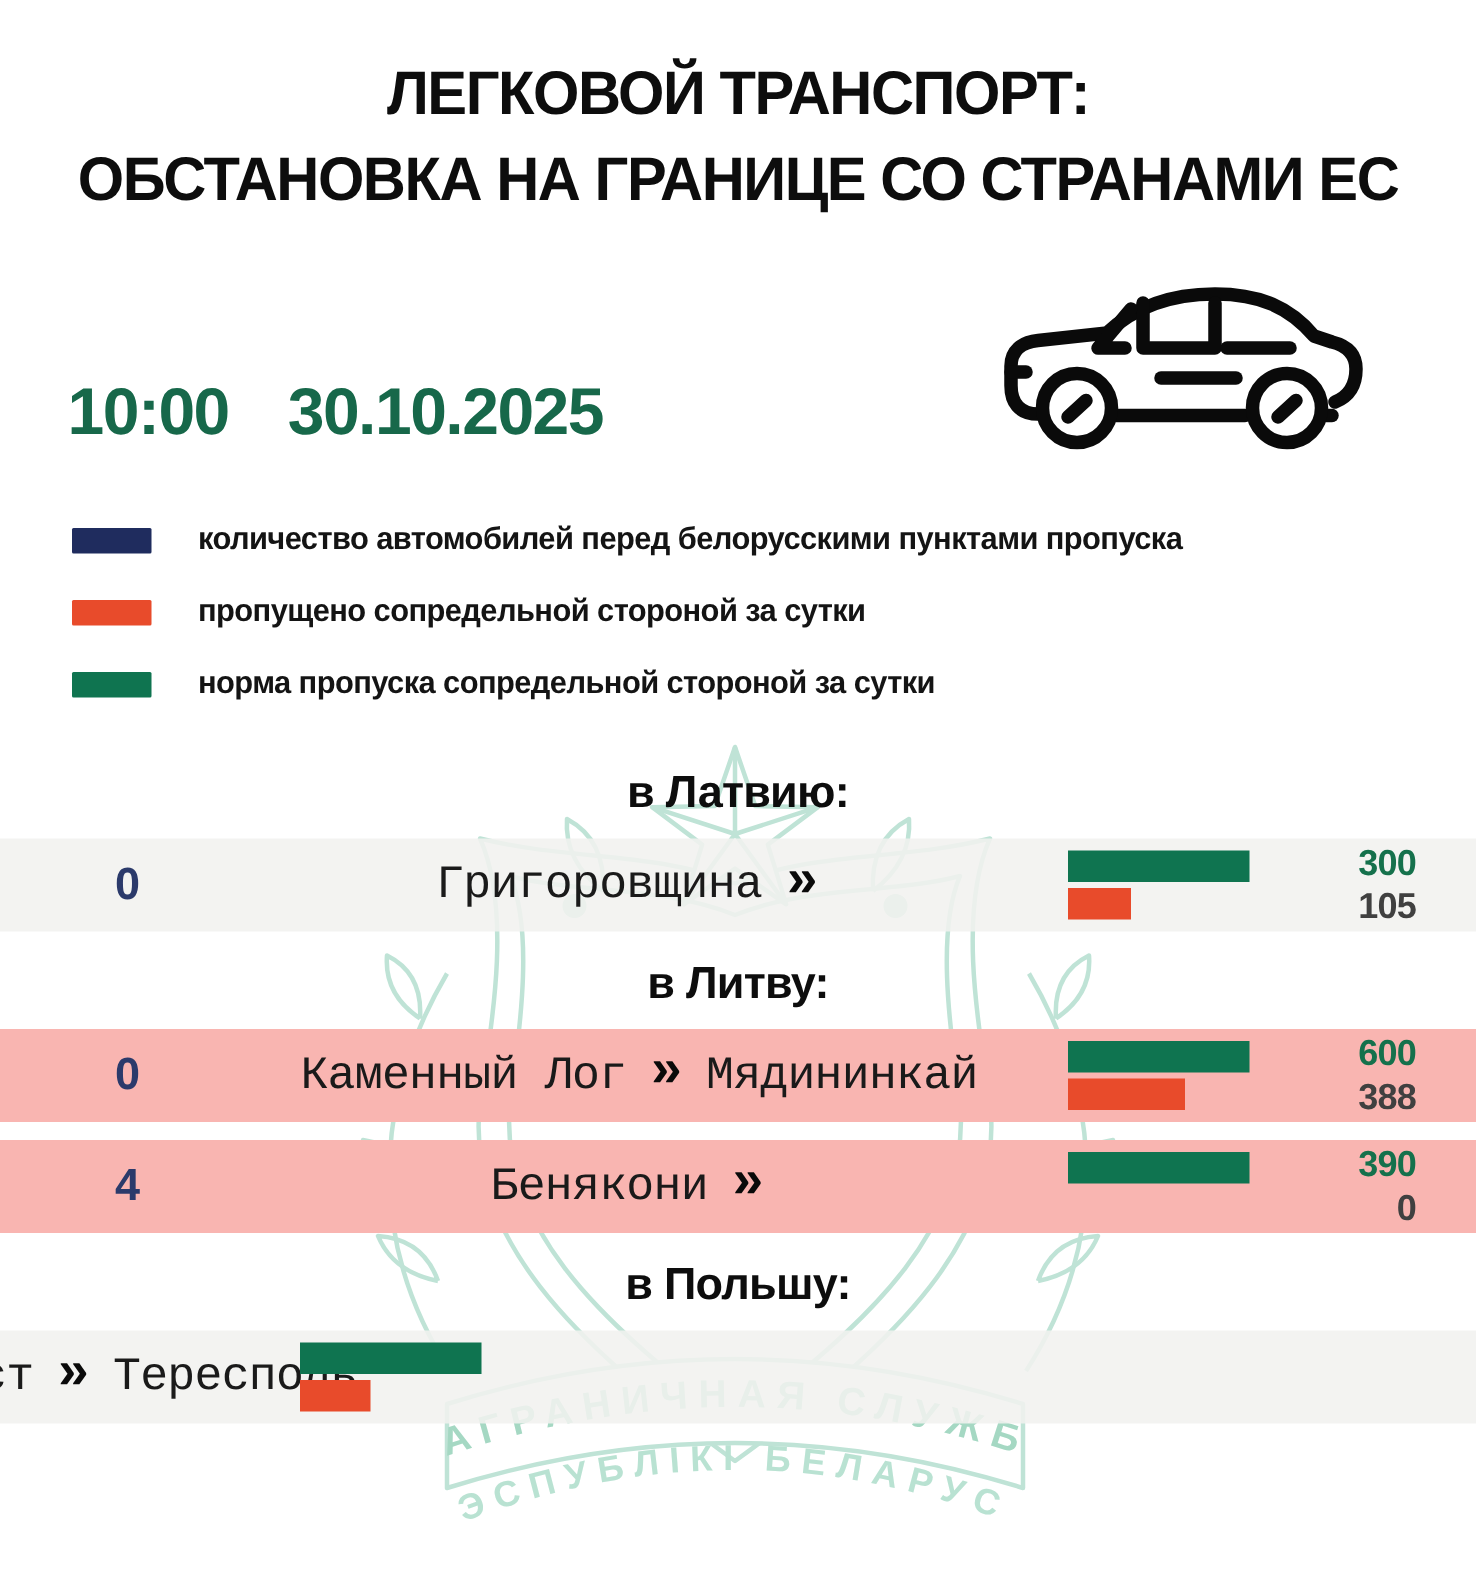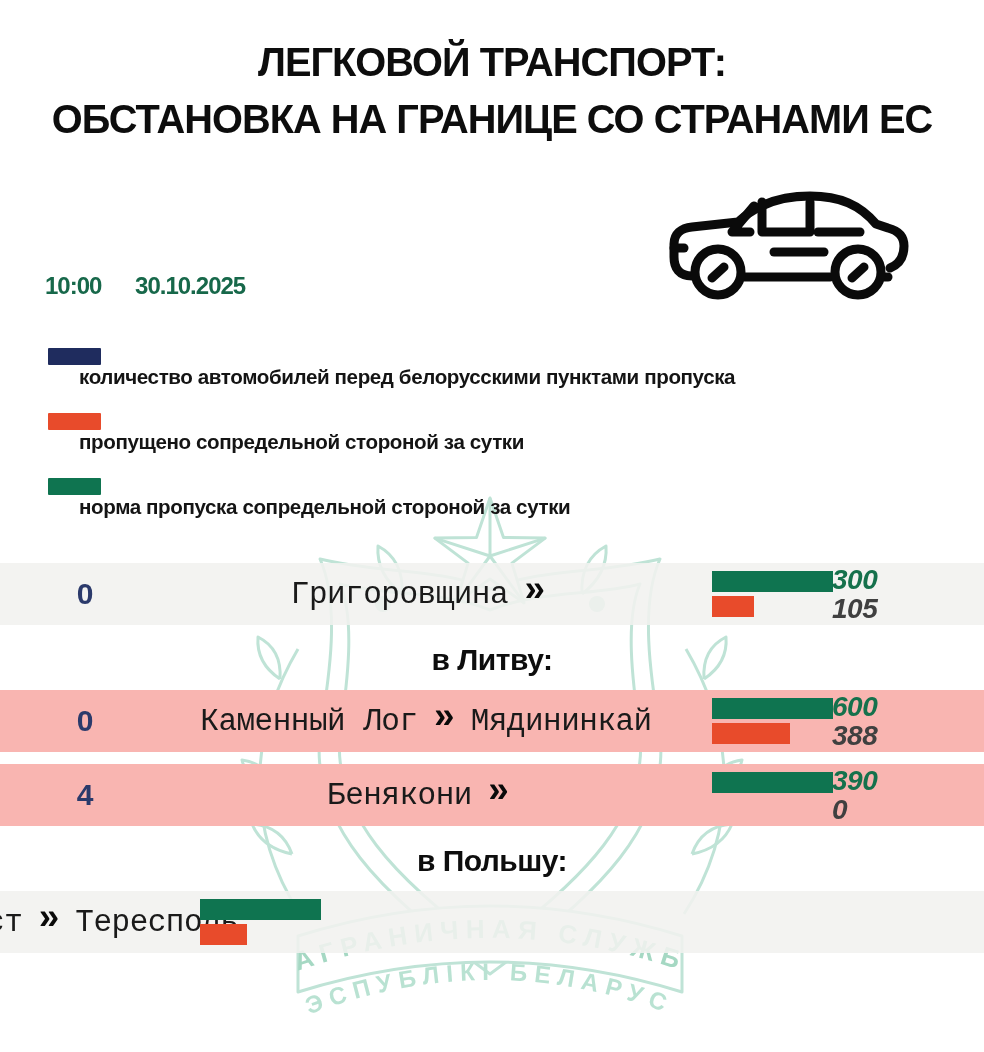--- a/index.html
+++ b/index.html
@@ -8,28 +8,28 @@
   .page{position:relative;width:984px;height:1052px;}
   .watermark{position:absolute;left:0;top:0;z-index:0;pointer-events:none;}
   .content{position:relative;z-index:1;}
 
   
   .title{margin:34px 10px 0;text-align:center;font-weight:700;
          font-size:41px;line-height:57px;letter-spacing:-1px;color:#0d0d0d;
          transform:scaleX(.97);}
   .meta{display:flex;justify-content:space-between;align-items:flex-end;
         padding:0 70px 0 45px;margin-top:32px;height:122px;}
-  .datetime{font-weight:700;font-size:24px;color:#17684A;letter-spacing:-1px;
+  .datetime{font-weight:700;font-size:44px;color:#17684A;letter-spacing:-1px;
             padding-bottom:2px;}
   .datetime .t{margin-right:28px;}
   .car-wrap{width:252px;height:122px;}
 
   
   .legend{margin:46px 0 0 48px;}
-  .legend-item{display:flex;align-items:flex-start;margin-bottom:24px;flex-direction:column;}
+  .legend-item{display:flex;align-items:center;margin-bottom:24px;}
   .swatch{width:53px;height:17px;border-radius:1px;flex:0 0 auto;}
   .sw-navy{background:#1F2C5E;}
   .sw-green{background:#0F7450;}
   .sw-orange{background:#E84B2B;}
   .legend-label{margin-left:31px;font-weight:700;font-size:21px;
                 letter-spacing:-.4px;color:#141414;transform:scaleX(.98);
                 transform-origin:left center;}
 
   
   .sections{margin-top:44px;}
@@ -42,22 +42,22 @@
   .row + .row{margin-top:12px;}
   .queue{font-weight:700;font-size:30px;color:#2B3A6B;text-align:center;}
   .route{display:flex;justify-content:center;align-items:center;
          font-size:31px;color:#1a1a1a;letter-spacing:-.5px;white-space:nowrap;font-family:Liberation Mono, monospace;}
   .chev{font-weight:800;font-size:36px;margin:0 16px;color:#0a0a0a;
         line-height:1;transform:translateY(-2px);}
   .bars{padding-left:30px;display:flex;flex-direction:column;gap:4px;}
   .bar{height:21px;}
   .bar.green{background:#0F7450;width:121px;}
   .bar.orange{background:#E84B2B;width:0;}
-  .vals{font-weight:700;font-size:28px;line-height:29px;
-        letter-spacing:-.5px;font-style:italic;}
+  .vals{text-align:right;font-weight:700;font-size:24px;line-height:29px;
+        letter-spacing:-.5px;}
   .vals .vg{color:#15714C;}
   .vals .vo{color:#404040;}
 </style>
 </head>
 <body>
 
 <div class="page">
 
   <svg class="watermark" width="984" height="1052" viewBox="0 0 984 1052">
     <g fill="none" stroke="#BFE3D6" stroke-width="3" stroke-linejoin="round">
@@ -155,20 +155,21 @@
         <span class="legend-label">пропущено сопредельной стороной за сутки</span>
       </div>
       <div class="legend-item">
         <span class="swatch sw-green"></span>
         <span class="legend-label">норма пропуска сопредельной стороной за сутки</span>
       </div>
     </div>
 
     <div class="sections">
 
+      <div class="sec-heading">в Латвию:</div>
       <div class="row">
         <div class="queue">0</div>
         <div class="route">
           <span>Григоровщина</span>
           <span class="chev">»</span>
         </div>
         <div class="bars">
           <div class="bar green"></div>
           <div class="bar orange" style="width: 42px;"></div>
         </div>

